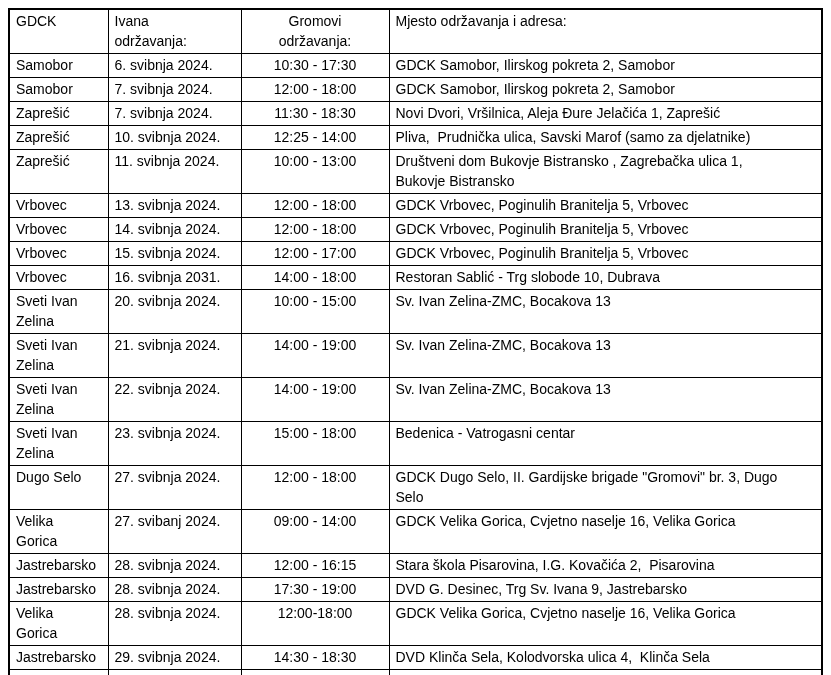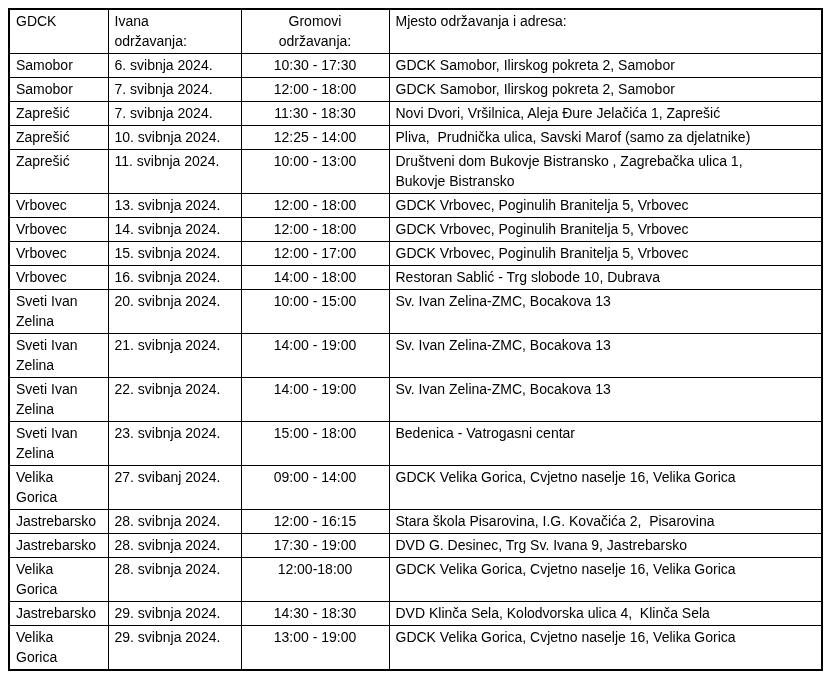--- a/index.html
+++ b/index.html
@@ -107,21 +107,21 @@
     <td class="col-mjesto">GDCK Vrbovec, Poginulih Branitelja 5, Vrbovec</td>
   </tr>
       <tr>
     <td class="col-gdck">Vrbovec</td>
     <td class="col-datum">15. svibnja 2024.</td>
     <td class="col-vrijeme">12:00 - 17:00</td>
     <td class="col-mjesto">GDCK Vrbovec, Poginulih Branitelja 5, Vrbovec</td>
   </tr>
       <tr>
     <td class="col-gdck">Vrbovec</td>
-    <td class="col-datum">16. svibnja 2024.</td>
+    <td class="col-datum">16. svibnja 2031.</td>
     <td class="col-vrijeme">14:00 - 18:00</td>
     <td class="col-mjesto">Restoran Sablić - Trg slobode 10, Dubrava</td>
   </tr>
       <tr>
     <td class="col-gdck">Sveti Ivan
 Zelina</td>
     <td class="col-datum">20. svibnja 2024.</td>
     <td class="col-vrijeme">10:00 - 15:00</td>
     <td class="col-mjesto">Sv. Ivan Zelina-ZMC, Bocakova 13</td>
   </tr>
@@ -138,20 +138,27 @@
     <td class="col-datum">22. svibnja 2024.</td>
     <td class="col-vrijeme">14:00 - 19:00</td>
     <td class="col-mjesto">Sv. Ivan Zelina-ZMC, Bocakova 13</td>
   </tr>
       <tr>
     <td class="col-gdck">Sveti Ivan
 Zelina</td>
     <td class="col-datum">23. svibnja 2024.</td>
     <td class="col-vrijeme">15:00 - 18:00</td>
     <td class="col-mjesto">Bedenica - Vatrogasni centar</td>
+  </tr>
+      <tr>
+    <td class="col-gdck">Dugo Selo</td>
+    <td class="col-datum">27. svibnja 2024.</td>
+    <td class="col-vrijeme">12:00 - 18:00</td>
+    <td class="col-mjesto">GDCK Dugo Selo, II. Gardijske brigade "Gromovi" br. 3, Dugo
+Selo</td>
   </tr>
       <tr>
     <td class="col-gdck">Velika
 Gorica</td>
     <td class="col-datum">27. svibanj 2024.</td>
     <td class="col-vrijeme">09:00 - 14:00</td>
     <td class="col-mjesto">GDCK Velika Gorica, Cvjetno naselje 16, Velika Gorica</td>
   </tr>
       <tr>
     <td class="col-gdck">Jastrebarsko</td>

